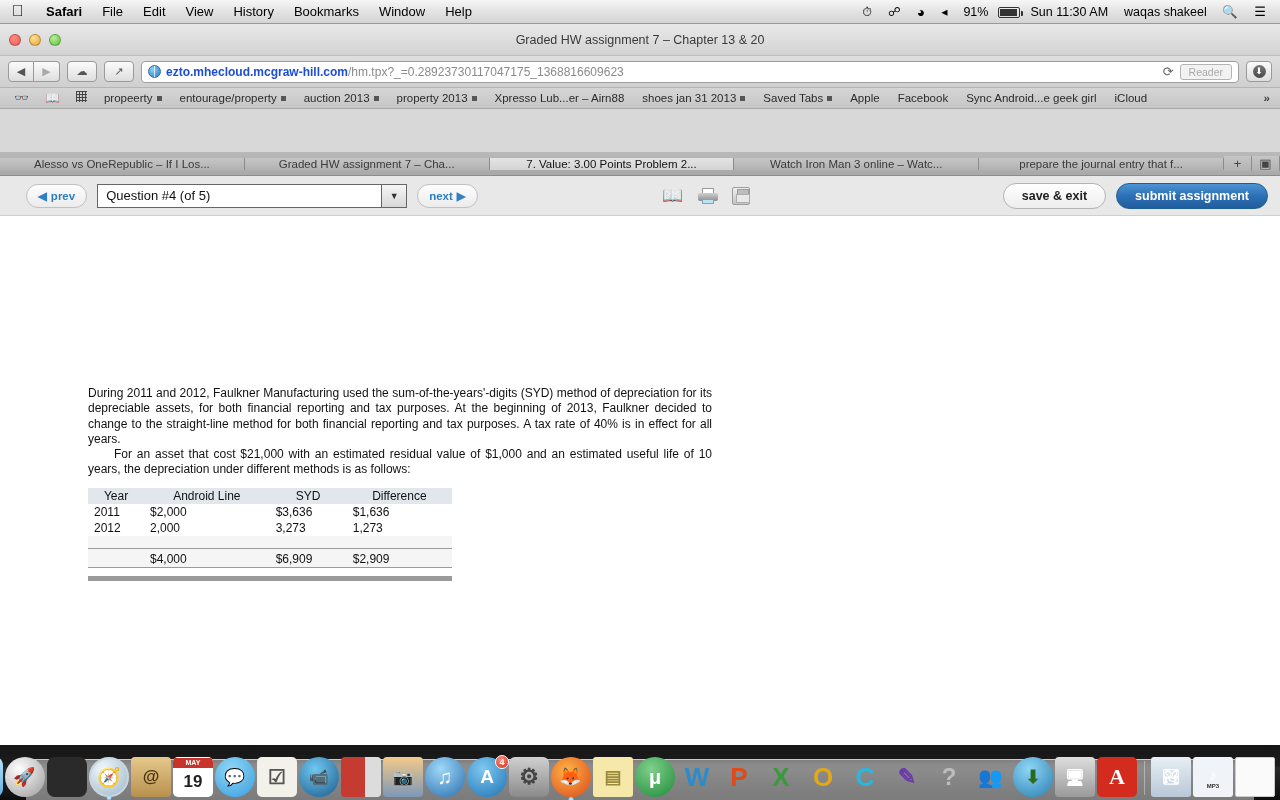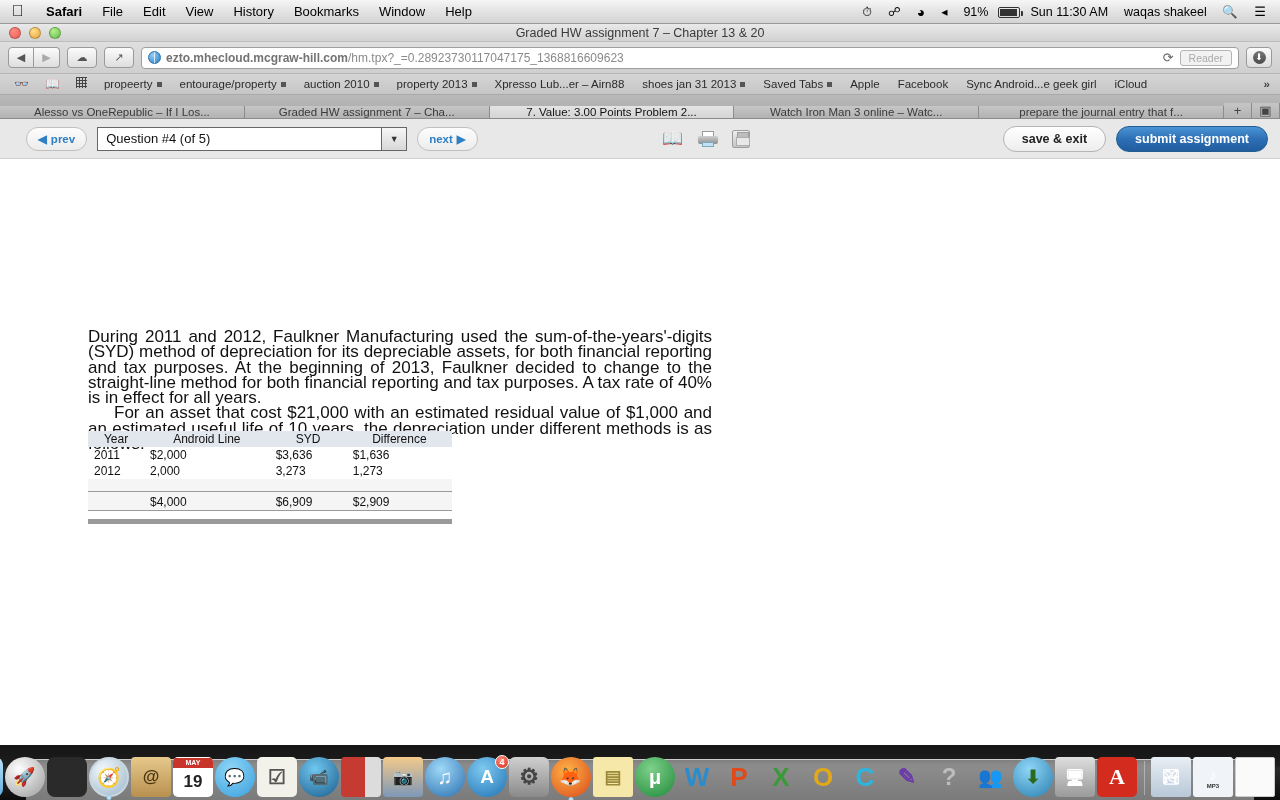--- a/index.html
+++ b/index.html
@@ -42,21 +42,21 @@
   }
   .wifi-glyph { font-size: 14px; }
   .list-glyph { letter-spacing:0; font-size:13px; }
 
   
   .safari {
     width: 1280px;
     background: #d8d8d8;
   }
   .title-bar {
-    height: 18px; position: relative;
+    height: 32px; position: relative;
     background: linear-gradient(to bottom, #e9e9e9, #d2d2d2);
     border-bottom: 1px solid #bdbdbd;
     display: flex; align-items: center;
   }
   .traffic { display: flex; gap: 8px; padding-left: 9px; }
   .light { width: 12px; height: 12px; border-radius: 50%; border: 1px solid rgba(0,0,0,.25); }
   .light.red { background: radial-gradient(circle at 35% 30%, #ff8a80, #ec5f55); }
   .light.yellow { background: radial-gradient(circle at 35% 30%, #ffe08a, #e9a33a); }
   .light.green { background: radial-gradient(circle at 35% 30%, #b7f08a, #5fc04b); }
   .win-title {
@@ -87,21 +87,21 @@
     display: flex; align-items: center; padding: 0 6px;
     font-size: 12px; position: relative; overflow: hidden;
   }
   .globe {
     width: 13px; height: 13px; border-radius: 50%;
     background: radial-gradient(circle at 35% 30%, #8fd0f5, #2a7cc4);
     border: 1px solid #2a6fa8; margin-right: 5px; flex: none;
     position: relative;
   }
   .globe::after{ content:''; position:absolute; left:5px; top:0; bottom:0; width:1px; background:rgba(255,255,255,.7);}
-  .url-host { color: #737373; font-weight: bold; }
+  .url-host { color: #1d4ed8; font-weight: bold; }
   .url-path { color: #8a8a8a; }
   .url-right { margin-left: auto; display: flex; align-items: center; gap: 6px; }
   .reload { color: #666; font-size: 13px; }
   .reader-btn {
     border: 1px solid #b4b4b4; border-radius: 3px; font-size: 10.5px;
     color: #aaa; padding: 1px 8px; background: #f2f2f2;
   }
   .dl-btn {
     width: 26px; height: 21px; border: 1px solid #9a9a9a; border-radius: 4px;
     background: linear-gradient(to bottom, #fbfbfb, #dedede);
@@ -125,23 +125,24 @@
   .bm-ico { padding: 0 8px; font-size: 12px; color: #444; }
   .grid-ico {
     display:inline-block; width:11px; height:11px;
     background:
       linear-gradient(#444 1px, transparent 1px) 0 0/3px 3px,
       linear-gradient(90deg,#444 1px, transparent 1px) 0 0/3px 3px;
   }
   .bm-more { margin-left: auto; padding: 0 4px; font-weight: bold; color: #444; }
 
   .tabbar {
-    height: 24px; display: flex; align-items: flex-end;
+    height: 24px; display: flex; align-items: center;
     background: linear-gradient(to bottom, #b9b9b9, #a9a9a9);
     border-bottom: 1px solid #8c8c8c;
+    margin-top: 43px;
   }
   .tab {
     flex: 1; display: flex; align-items: center; justify-content: center;
     font-size: 11.5px; color: #3a3a3a;
     border-right: 1px solid #8c8c8c;
     background: linear-gradient(to bottom, #c6c6c6, #b2b2b2);
     overflow: hidden; white-space: nowrap; padding: 0 6px;
   }
   .tab.active { background: linear-gradient(to bottom, #e4e4e4, #d4d4d4); color: #111; }
   .tab-btn {
@@ -190,21 +191,21 @@
   .btn-submit {
     border: 1px solid #1f5d93; border-radius: 14px;
     background: linear-gradient(to bottom,#4a94d4 0%, #2d6fb5 50%, #215d9e 100%);
     font-weight: bold; font-size: 12.5px; color: #fff; padding: 5px 18px;
   }
 
   
   .content { position: relative; width: 1280px; height: 376px; background: #fff; overflow: hidden; }
   .qtext {
     position: absolute; left: 88px; top: 170px; width: 624px;
-    font-size: 17px; line-height: 15.3px; color: #111; text-align: justify;
+    font-size: 12px; line-height: 15.3px; color: #111; text-align: justify;
   }
   .qtext p { text-align: justify; }
   .qtext p.indent { text-indent: 26px; }
 
   .dtable {
     position: absolute; left: 88px; top: 272px; width: 364px;
     border-collapse: collapse; font-size: 12px; color: #111;
   }
   .dtable th {
     background: #e2e6ed; font-weight: normal; padding: 1px 6px; text-align: center;
@@ -376,21 +377,21 @@
     <span class="bm-ico"><span class="grid-ico"></span></span>
     <span class="bm">
         <span>propeerty</span>
         <span class="bm-sq"></span>
       </span>
     <span class="bm">
         <span>entourage/property</span>
         <span class="bm-sq"></span>
       </span>
     <span class="bm">
-        <span>auction 2010</span>
+        <span>auction 2013</span>
         <span class="bm-sq"></span>
       </span>
     <span class="bm">
         <span>property 2013</span>
         <span class="bm-sq"></span>
       </span>
     <span class="bm">
         <span>Xpresso Lub...er – Airn88</span>
       </span>
     <span class="bm">

